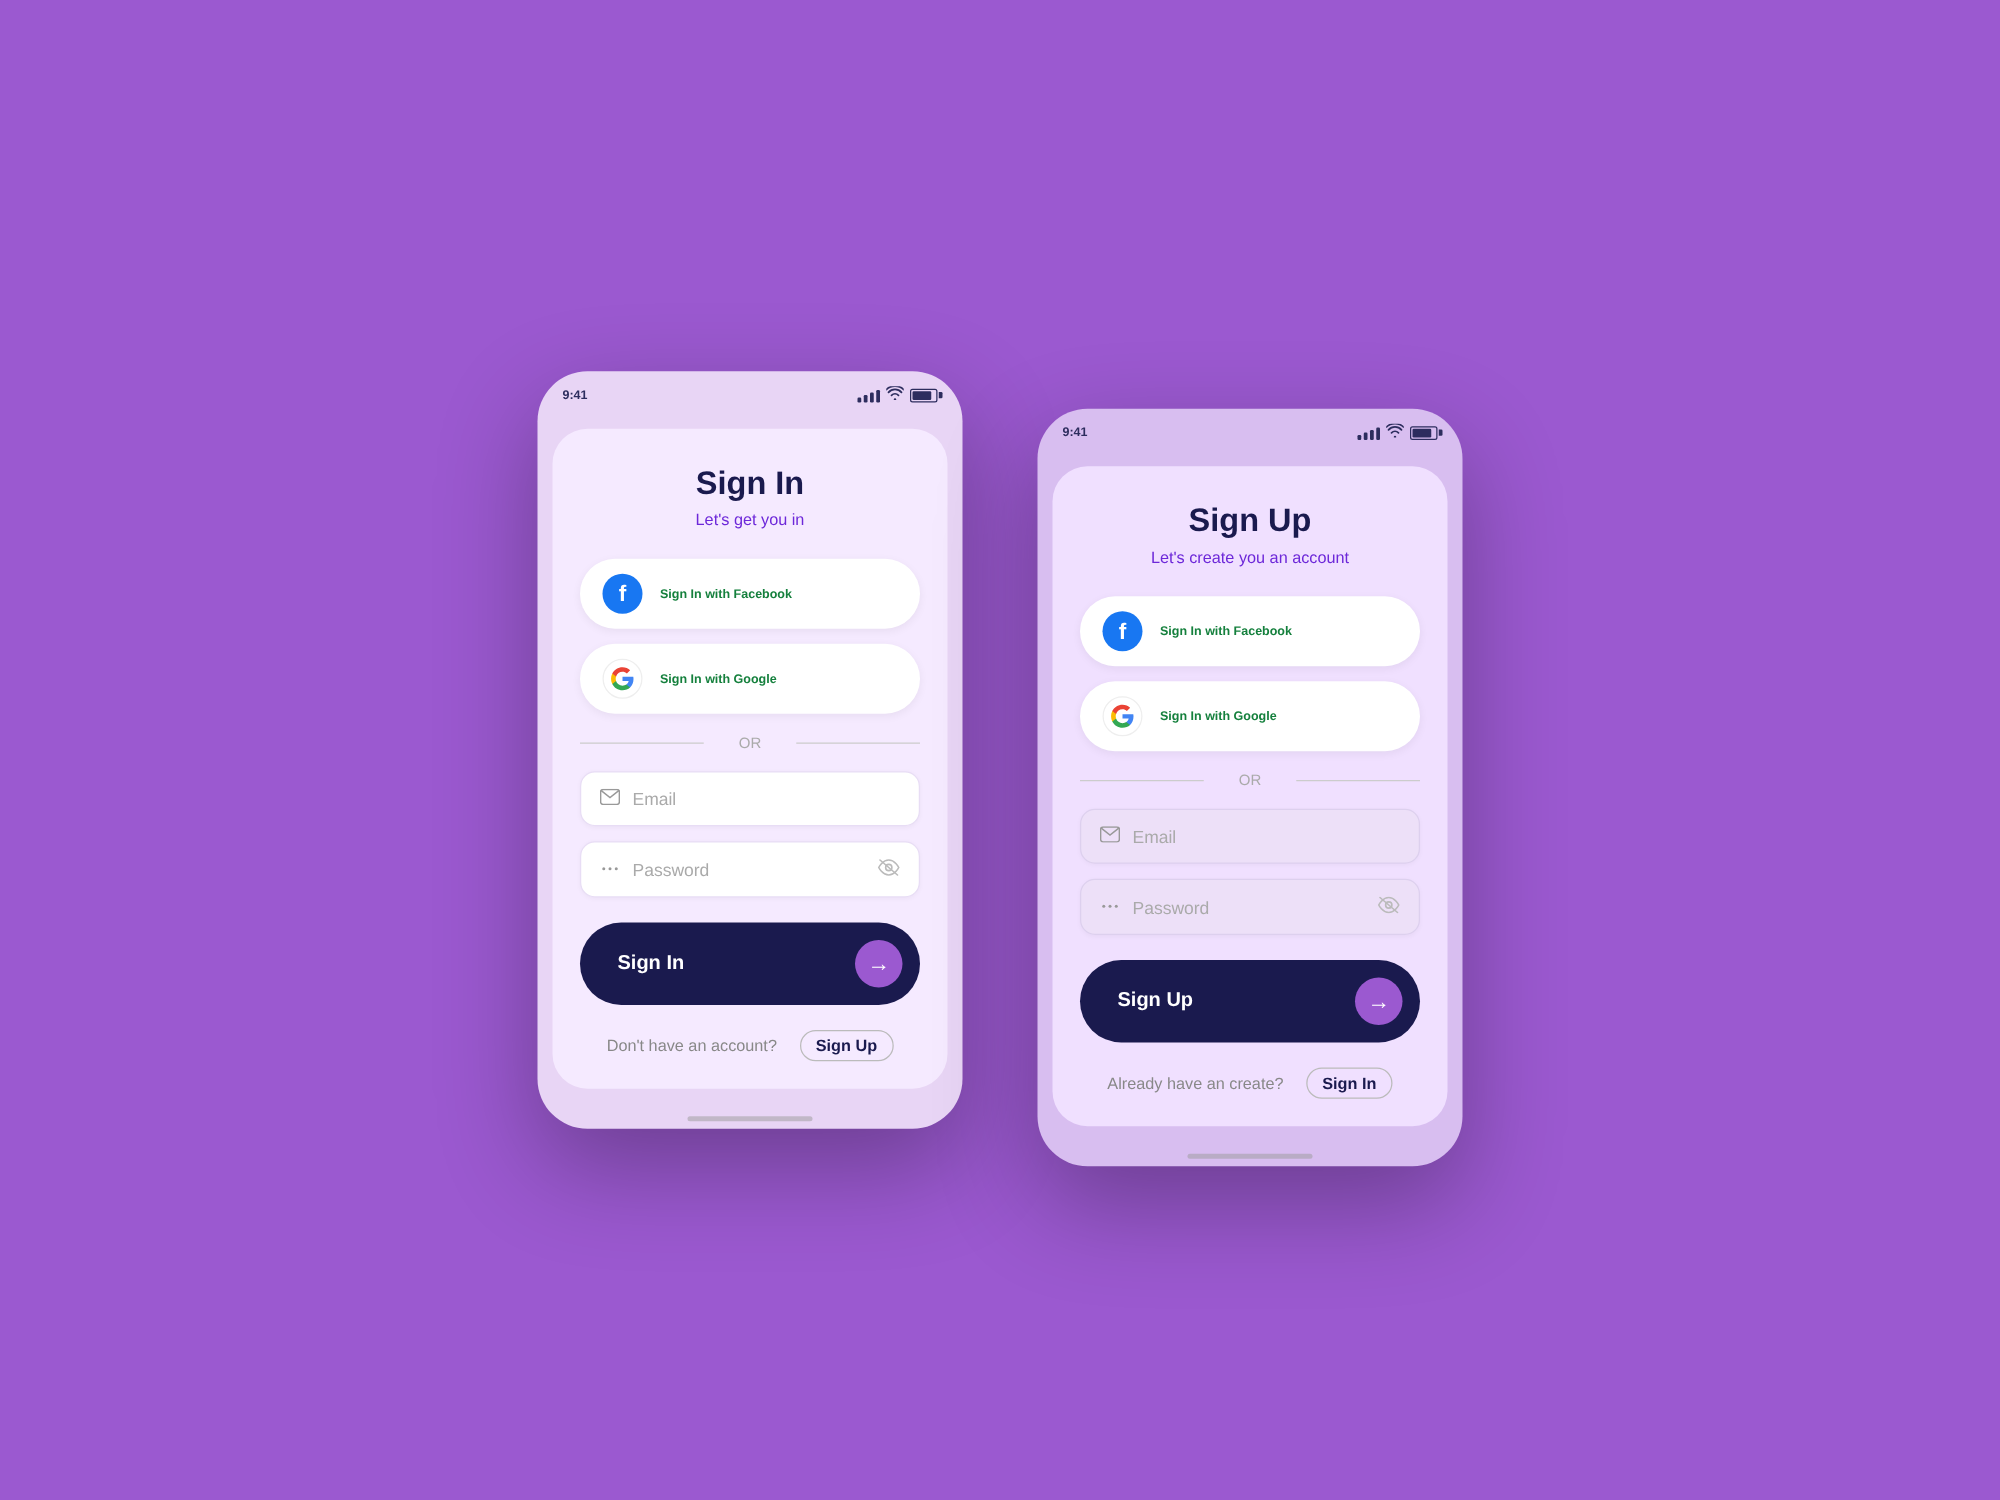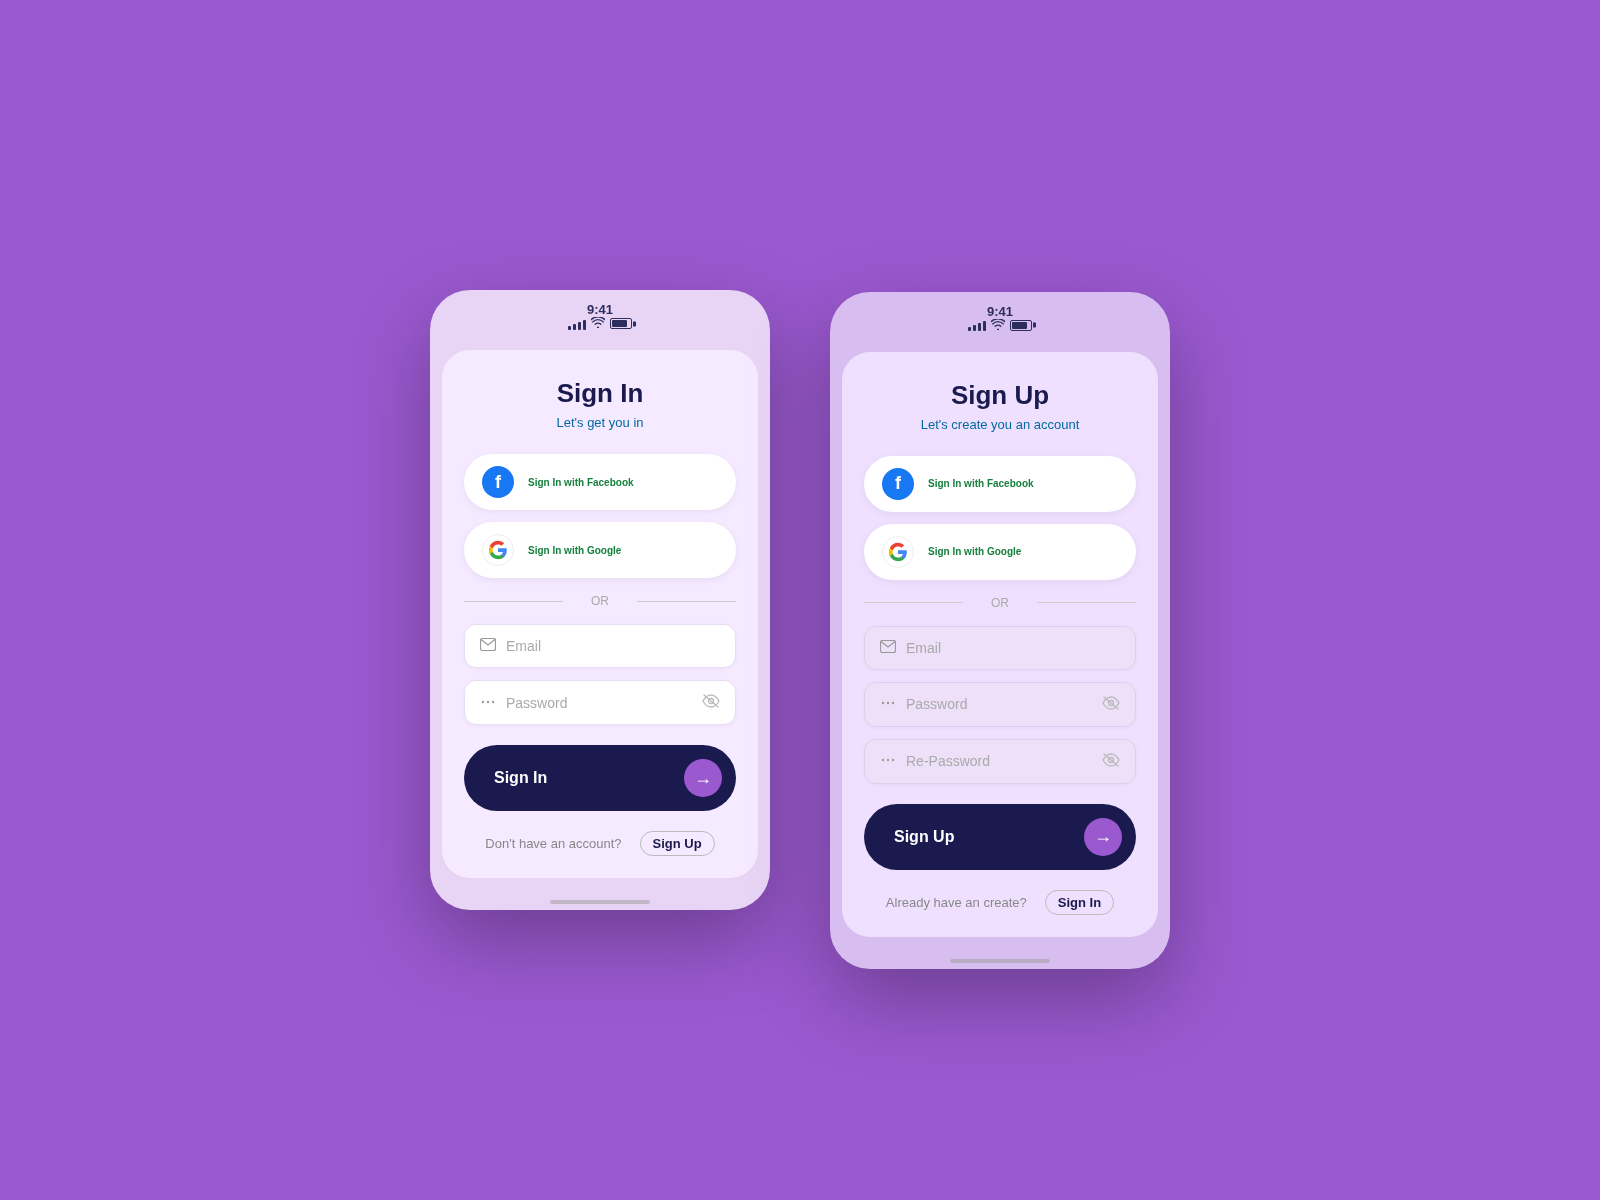--- a/index.html
+++ b/index.html
@@ -32,24 +32,23 @@
       width: 340px;
       background: #d8bef0;
       margin-top: 60px;
     }
 
     .status-bar {
       display: flex;
       justify-content: space-between;
       align-items: center;
       padding: 12px 20px 8px;
-      font-size: 13px;
+      font-size: 10px;
       font-weight: 600;
       color: #2d2d5e;
-      flex-direction: column;
     }
 
     .status-icons {
       display: flex;
       align-items: center;
       gap: 5px;
     }
 
     .signal-bars {
       display: flex;
@@ -114,21 +113,21 @@
     .form-title {
       font-size: 26px;
       font-weight: 800;
       color: #1a1a4e;
       text-align: center;
       margin-bottom: 6px;
     }
 
     .form-subtitle {
       font-size: 13px;
-      color: #0369a1;
+      color: #6d28d9;
       text-align: center;
       margin-bottom: 24px;
     }
 
     .social-btn {
       display: flex;
       align-items: center;
       background: white;
       border-radius: 30px;
       padding: 12px 18px;
@@ -470,37 +469,20 @@
       <input type="password" placeholder="Password" style="">
       <span class="eye-icon">
         <svg width="18" height="14" viewBox="0 0 18 14" fill="none">
           <path d="M1 7S4 1 9 1s8 6 8 6-3 6-8 6-8-6-8-6z" stroke="#bbb" stroke-width="1.3"></path>
           <circle cx="9" cy="7" r="2.5" stroke="#bbb" stroke-width="1.3"></circle>
           <line x1="2" y1="1" x2="16" y2="13" stroke="#bbb" stroke-width="1.3" stroke-linecap="round"></line>
         </svg>
       </span>
     </div>
 
-    <div class="input-field">
-      <span class="input-icon">
-        <svg width="16" height="12" viewBox="0 0 16 12" fill="none">
-          <circle cx="3" cy="6" r="1.2" fill="#999"></circle>
-          <circle cx="8" cy="6" r="1.2" fill="#999"></circle>
-          <circle cx="13" cy="6" r="1.2" fill="#999"></circle>
-        </svg>
-      </span>
-      <input type="password" placeholder="Re-Password" style="">
-      <span class="eye-icon">
-        <svg width="18" height="14" viewBox="0 0 18 14" fill="none">
-          <path d="M1 7S4 1 9 1s8 6 8 6-3 6-8 6-8-6-8-6z" stroke="#bbb" stroke-width="1.3"></path>
-          <circle cx="9" cy="7" r="2.5" stroke="#bbb" stroke-width="1.3"></circle>
-          <line x1="2" y1="1" x2="16" y2="13" stroke="#bbb" stroke-width="1.3" stroke-linecap="round"></line>
-        </svg>
-      </span>
-    </div>
 
     <button class="submit-btn">
       <span class="submit-btn-text">Sign Up</span>
       <div class="submit-arrow">→</div>
     </button>
 
     <div class="bottom-text">
       <span>Already have an create?</span>
       <button class="bottom-link">Sign In</button>
     </div>

